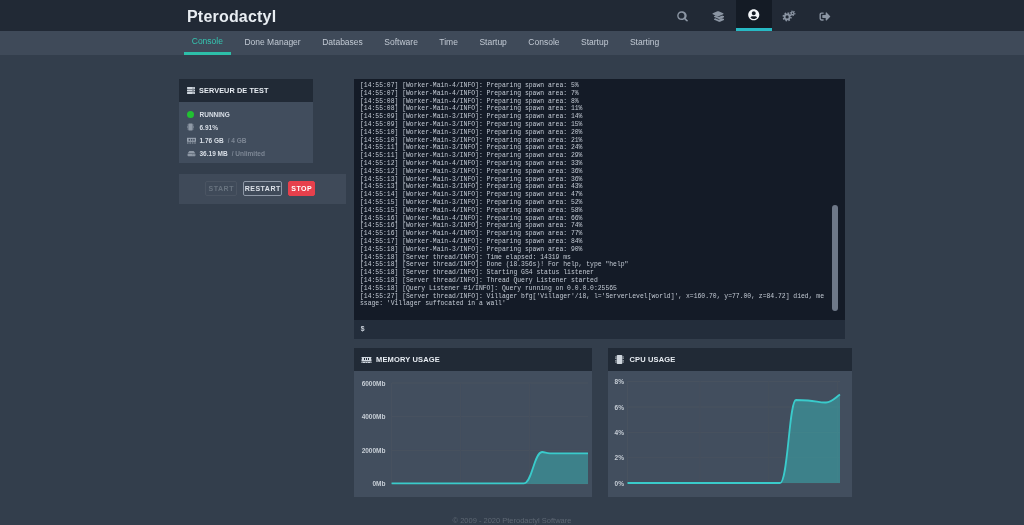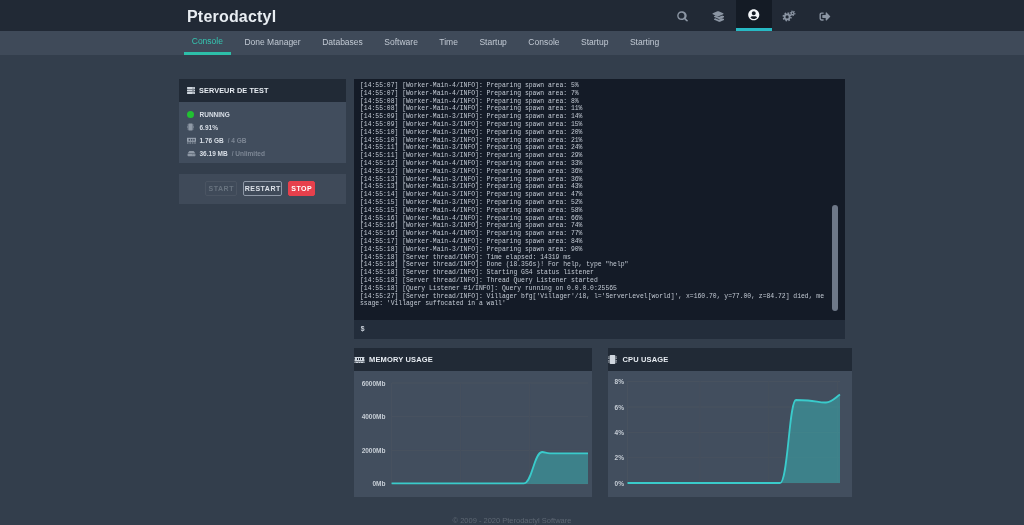--- a/index.html
+++ b/index.html
@@ -15,42 +15,42 @@
   .htab svg { display:block; }
 
   
   #subnav { left:0; top:31px; width:1024px; height:24px; background:#3f4a59; }
   #navrow { left:181px; top:31px; height:24px; display:flex; }
   .nitem { font-size:8.5px; color:#c2cad4; padding:0 8px; margin:0 2.75px; height:24px; line-height:23px; }
   .nitem.active { color:#35c5b1; border-bottom:3px solid #2dbfa9; line-height:21px; }
 
   
   .cardhead { background:#212a36; color:#e7ecf2; font-weight:bold; display:flex; align-items:center; }
-  #statcard { left:179px; top:78.5px; width:167px; height:84.5px; }
+  #statcard { left:179px; top:78.5px; width:134px; height:84.5px; }
   #statcard .cardhead { height:23px; font-size:7.3px; padding-left:7.5px; letter-spacing:0.1px; }
   #statcard .body { background:#414d5d; height:61.5px; padding-top:6px; }
   .srow { height:13.1px; display:flex; align-items:center; padding-left:7.5px; font-size:6.5px; font-weight:bold; color:#d9dfe7; }
   .srow .ic { width:13px; display:flex; align-items:center; }
   .srow .sub { color:#7d8795; font-weight:bold; margin-left:4px; }
 
   
   #btncard { left:179px; top:174px; width:167px; height:29.5px; background:#3f4a59; display:flex; align-items:center; justify-content:center; padding-right:4.5px; }
   .btn { font-size:7px; font-weight:bold; letter-spacing:0.5px; border-radius:2px; height:15px; line-height:13px; text-align:center; }
   #b-start { color:#68737f; border:1px solid #4a5462; background:transparent; width:32px; margin-right:6px; }
   #b-restart { color:#dde2e9; border:1px solid #8e98a6; background:transparent; width:39px; margin-right:6px; }
   #b-stop { color:#fff; background:#e7404c; border:1px solid #e7404c; width:27px; }
 
   
   #console { left:353.5px; top:78.5px; width:491.5px; height:260px; background:#141b27; }
   #conlog { position:absolute; left:6.5px; top:3.5px; width:478px; font-family:"Liberation Mono", monospace; font-size:6.4px; line-height:7.8px; color:#c3cad4; white-space:pre; }
   #prompt { position:absolute; left:0; top:241.5px; width:491.5px; height:18.5px; background:#232d3b; color:#c9d0d9; font-family:"Liberation Mono", monospace; font-size:7px; font-weight:bold; line-height:18.5px; padding-left:7px; }
   #sbthumb { position:absolute; left:478.5px; top:126.5px; width:6px; height:106px; background:#6e7888; border-radius:3px; }
 
   
-  .chartcard .cardhead { height:23px; font-size:7.5px; letter-spacing:0.15px; }
+  .chartcard .cardhead { height:23px; font-size:7.5px; padding-left:7px; letter-spacing:0.15px; }
   .chartcard .body { background:#424e5e; height:126px; position:relative; }
   #memcard { left:353.5px; top:348px; width:238px; }
   #cpucard { left:607.5px; top:348px; width:244px; }
 
   #footer { left:0; top:516px; width:1024px; text-align:center; color:#5d6773; font-size:7.5px; }
 </style>
 </head>
 <body>
 
 <div id="topbar" class="abs"></div>

